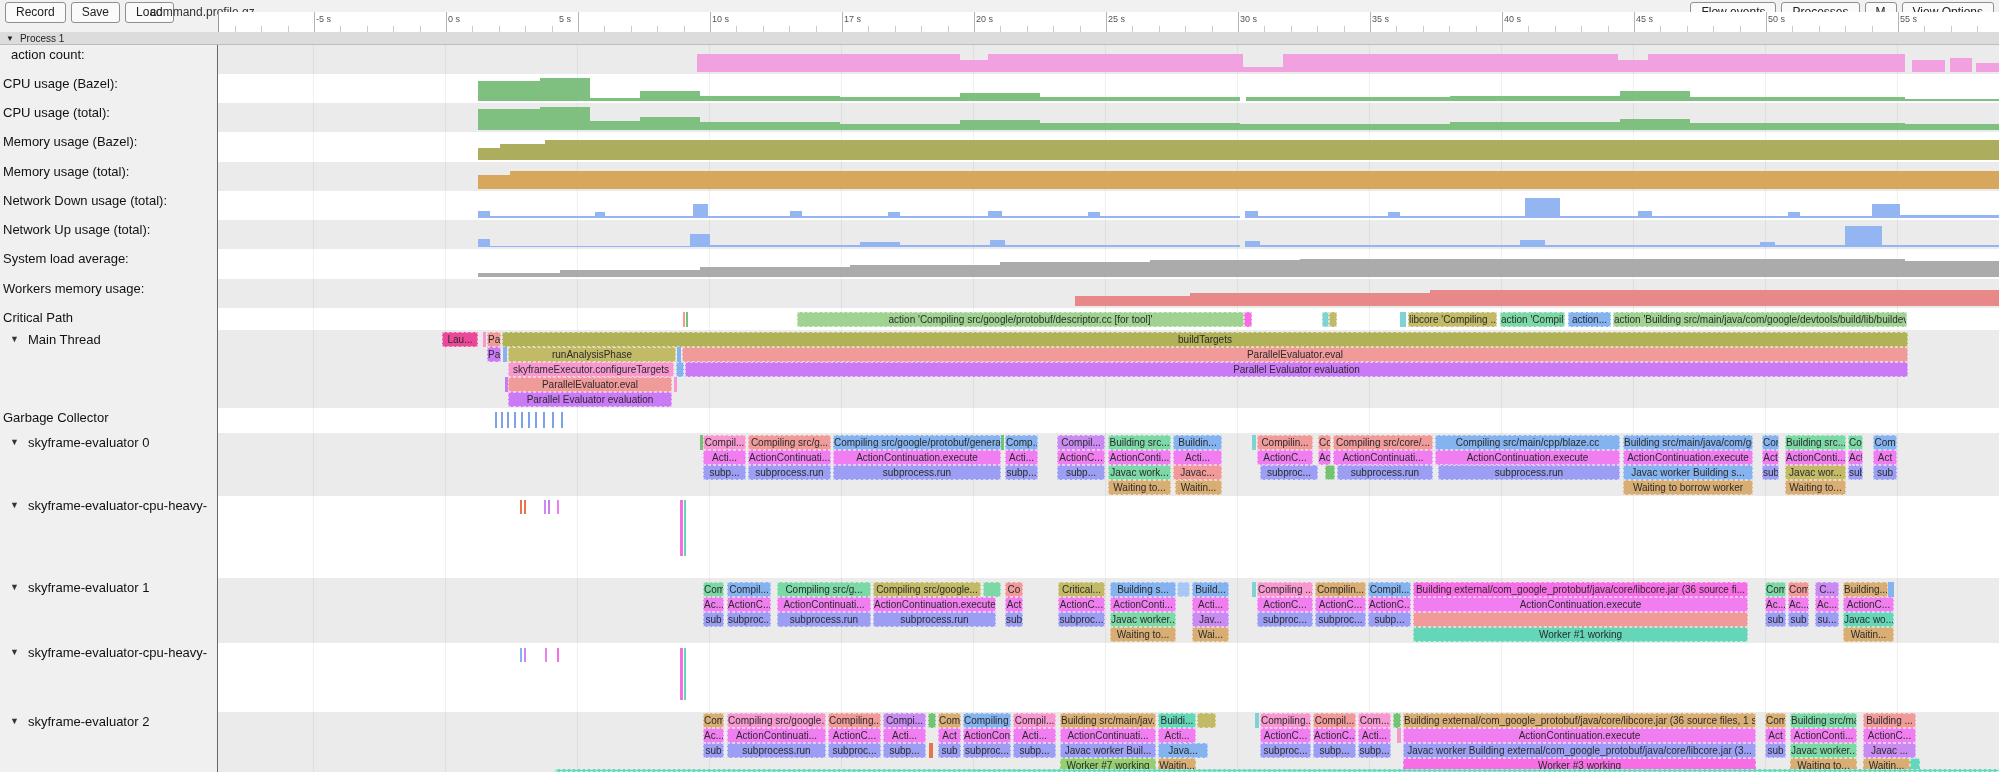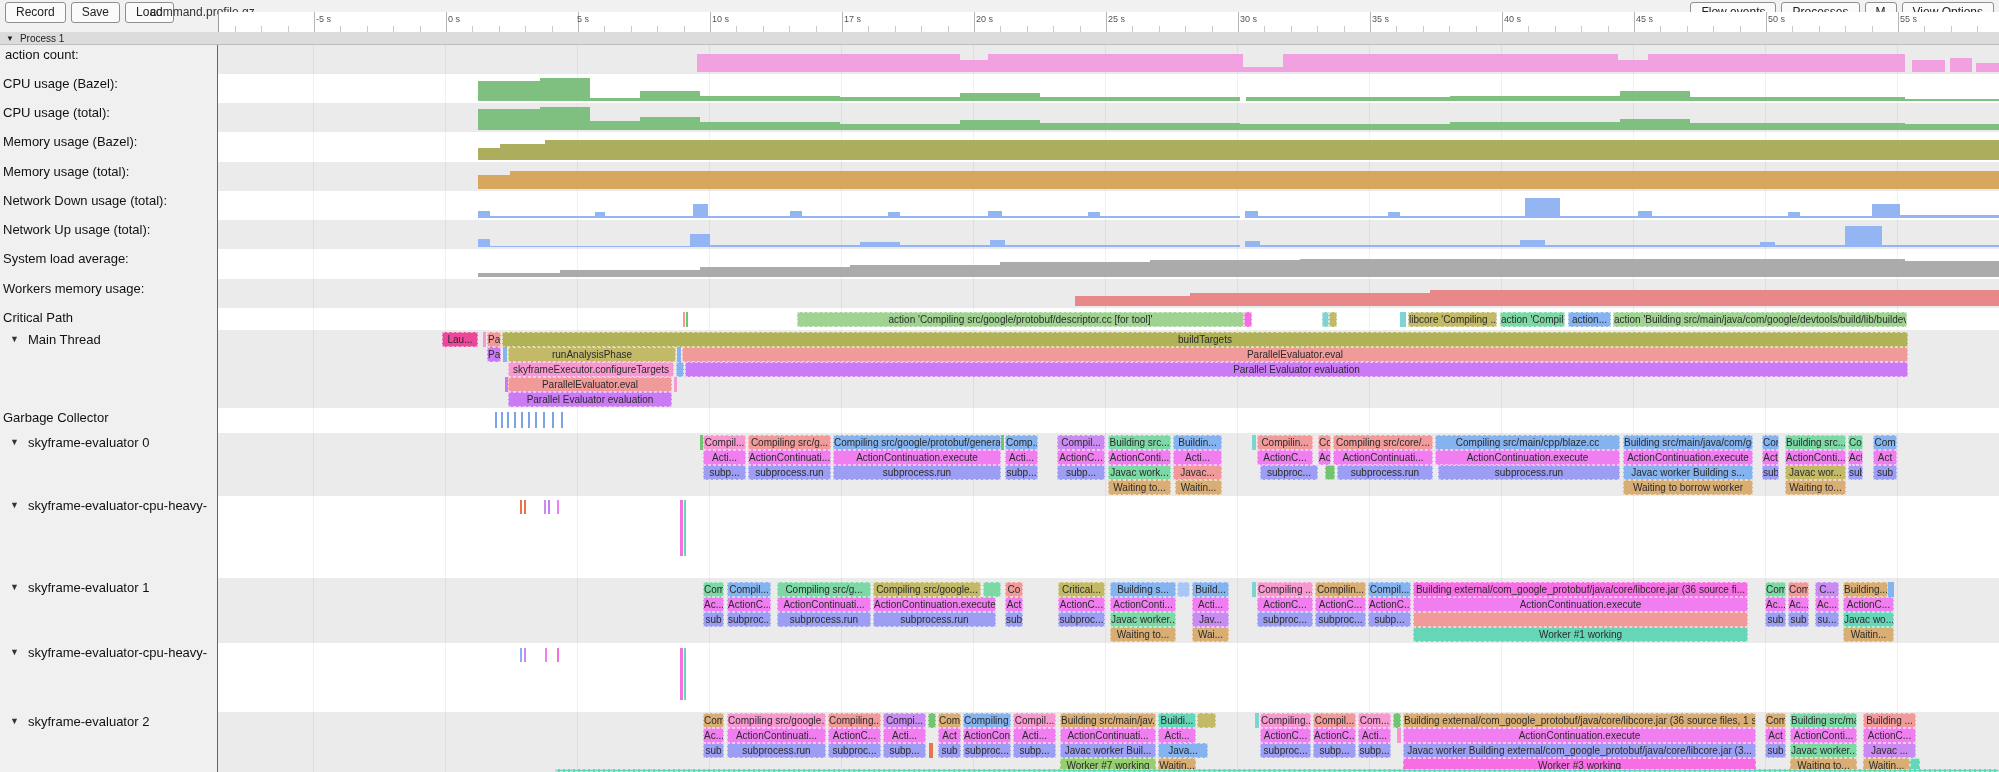--- a/index.html
+++ b/index.html
@@ -114,21 +114,21 @@
       <div class="rt-minor" style="left: 1652.6px; top: 14px; height: 6px;"></div>
       <div class="rt-minor" style="left: 1679px; top: 14px; height: 6px;"></div>
       <div class="rt-minor" style="left: 1705.4px; top: 14px; height: 6px;"></div>
       <div class="rt-minor" style="left: 1731.8px; top: 14px; height: 6px;"></div>
       <div class="rt-minor" style="left: 1758.2px; top: 14px; height: 6px;"></div>
       <div class="rt-major" style="left: 95px; height: 20px;"></div>
       <div class="rt-label" style="left: 97px;">-5 s</div>
       <div class="rt-major" style="left: 227px; height: 20px;"></div>
       <div class="rt-label" style="left: 229px;">0 s</div>
       <div class="rt-major" style="left: 359px; height: 20px;"></div>
-      <div class="rt-label" style="left: 358px;">5 s</div>
+      <div class="rt-label" style="left: 340px;">5 s</div>
       <div class="rt-major" style="left: 491px; height: 20px;"></div>
       <div class="rt-label" style="left: 493px;">10 s</div>
       <div class="rt-major" style="left: 623px; height: 20px;"></div>
       <div class="rt-label" style="left: 625px;">17 s</div>
       <div class="rt-major" style="left: 755px; height: 20px;"></div>
       <div class="rt-label" style="left: 757px;">20 s</div>
       <div class="rt-major" style="left: 887px; height: 20px;"></div>
       <div class="rt-label" style="left: 889px;">25 s</div>
       <div class="rt-major" style="left: 1019px; height: 20px;"></div>
       <div class="rt-label" style="left: 1021px;">30 s</div>
@@ -143,21 +143,21 @@
       <div class="rt-major" style="left: 1679px; height: 20px;"></div>
       <div class="rt-label" style="left: 1681px;">55 s</div>
     </div>
 
 <div id="proc-header">
   <span style="font-size:8px;">▼</span>
   <span>Process 1</span>
 </div>
 
 <div id="label-col">
-      <div class="row-label" style="left: 5px; top: 2px;">action count:</div>
+      <div class="row-label" style="left: 11px; top: 2px;">action count:</div>
       <div class="row-label" style="left: 3px; top: 31px;">CPU usage (Bazel):</div>
       <div class="row-label" style="left: 3px; top: 60px;">CPU usage (total):</div>
       <div class="row-label" style="left: 3px; top: 89px;">Memory usage (Bazel):</div>
       <div class="row-label" style="left: 3px; top: 119px;">Memory usage (total):</div>
       <div class="row-label" style="left: 3px; top: 148px;">Network Down usage (total):</div>
       <div class="row-label" style="left: 3px; top: 177px;">Network Up usage (total):</div>
       <div class="row-label" style="left: 3px; top: 206px;">System load average:</div>
       <div class="row-label" style="left: 3px; top: 236px;">Workers memory usage:</div>
       <div class="row-label" style="left: 3px; top: 265px;">Critical Path</div>
       <div class="row-arrow" style="left: 10px; top: 289px;">▼</div>

